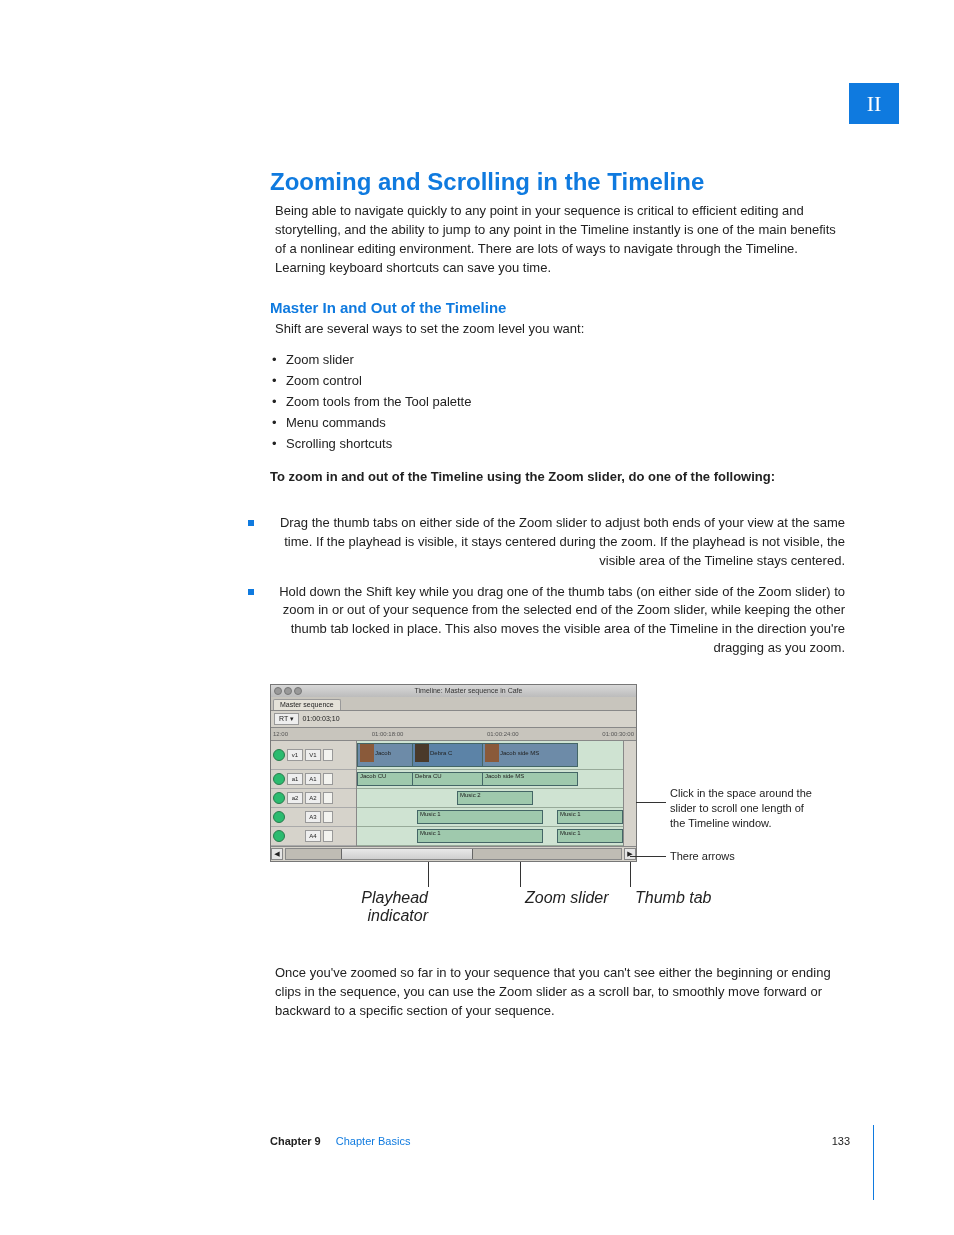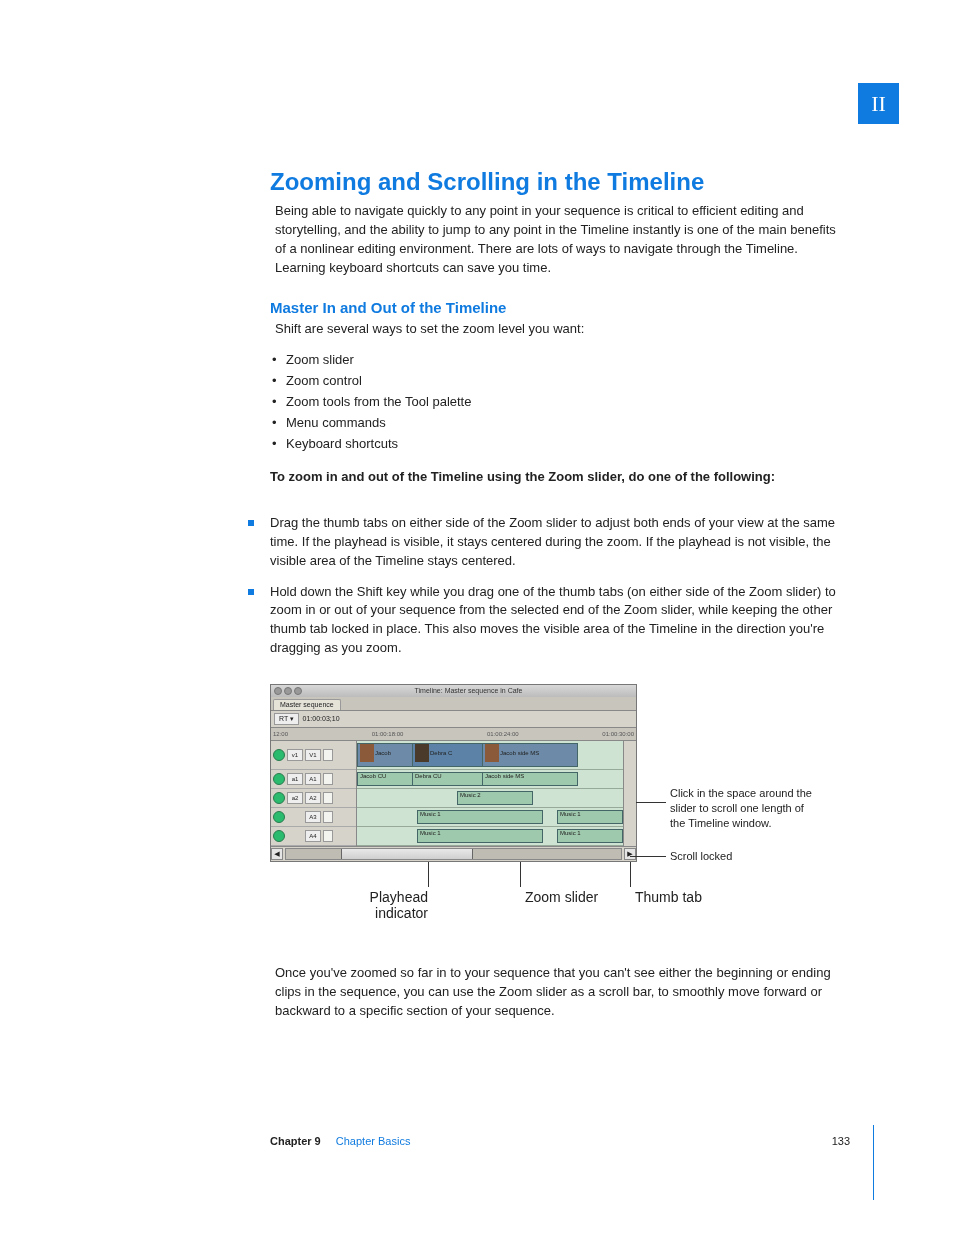--- a/index.html
+++ b/index.html
@@ -13,21 +13,21 @@
   }
   .page {
     position: relative;
     width: 954px;
     height: 1235px;
   }
   .section-tab {
     position: absolute;
     top: 83px;
     right: 55px;
-    width: 41px;
+    width: 50px;
     height: 41px;
     background: #0f7adf;
     color: #fff;
     font-size: 22px;
     text-align: center;
     line-height: 41px;
     font-family: Georgia, serif;
   }
   .content {
     position: absolute;
@@ -68,20 +68,21 @@
     color: #222;
   }
   .bold-line {
     font-weight: 600;
     margin: 10px 0 21px 0;
   }
   ul.steps {
     list-style: none;
     padding: 0;
     margin: 0 0 14px -25px;
+    text-align: right;
   }
   ul.steps li {
     padding: 6px 0 6px 25px;
     position: relative;
     line-height: 1.45;
   }
   ul.steps li::before {
     content: "";
     position: absolute;
     left: 3px;
@@ -165,21 +166,21 @@
     border-left:1px solid #666;border-right:1px solid #666;
   }
   .arrow-btn { width:10px;height:10px;border:1px solid #888;background:#e5e5e5;
     line-height:10px;text-align:center;font-size:7px; }
 
   
   .callout-line {
     position:absolute;background:#333;
   }
   .callout-text { position:absolute;font-size:11px;line-height:1.35;color:#222;width:150px; }
-  .callout-label { position:absolute;font-size:14px;color:#222; }
+  .callout-label { position:absolute;font-size:16px;color:#222;font-style:italic; }
 
   
   .footer {
     position: absolute;
     left: 270px;
     top: 1135px;
     width: 580px;
     display: flex;
     justify-content: space-between;
     font-size: 11px;
@@ -202,21 +203,21 @@
     <p>Being able to navigate quickly to any point in your sequence is critical to efficient editing and storytelling, and the ability to jump to any point in the Timeline instantly is one of the main benefits of a nonlinear editing environment. There are lots of ways to navigate through the Timeline. Learning keyboard shortcuts can save you time.</p>
 
     <h2 class="sub">Master In and Out of the Timeline</h2>
     <p>Shift are several ways to set the zoom level you want:</p>
 
     <ul class="bullets">
       <li>Zoom slider</li>
       <li>Zoom control</li>
       <li>Zoom tools from the Tool palette</li>
       <li>Menu commands</li>
-      <li>Keyboard shortcuts</li>
+      <li>Scrolling shortcuts</li>
     </ul>
 
     <p class="bold-line">To zoom in and out of the Timeline using the Zoom slider, do one of the following:</p>
 
     <ul class="steps">
       <li>Drag the thumb tabs on either side of the Zoom slider to adjust both ends of your view at the same time. If the playhead is visible, it stays centered during the zoom. If the playhead is not visible, the visible area of the Timeline stays centered.</li>
       <li>Hold down the Shift key while you drag one of the thumb tabs (on either side of the Zoom slider) to zoom in or out of your sequence from the selected end of the Zoom slider, while keeping the other thumb tab locked in place. This also moves the visible area of the Timeline in the direction you're dragging as you zoom.</li>
     </ul>
 
     <div class="figure-wrap">
@@ -312,21 +313,21 @@
             <div class="zoom-thumb" style="left:55px;width:130px"></div>
           </div>
           <span class="arrow-btn">▶</span>
         </div>
       </div>
 
       <div class="callout-line" style="left:366px;top:118px;width:30px;height:1px"></div>
       <div class="callout-text" style="left:400px;top:102px">Click in the space around the slider to scroll one length of the Timeline window.</div>
 
       <div class="callout-line" style="left:360px;top:172px;width:36px;height:1px"></div>
-      <div class="callout-text" style="left:400px;top:165px">Scroll locked</div>
+      <div class="callout-text" style="left:400px;top:165px">There arrows</div>
 
       <div class="callout-line" style="left:158px;top:178px;width:1px;height:25px"></div>
       <div class="callout-label" style="left:58px;top:205px;text-align:right;width:100px">Playhead indicator</div>
 
       <div class="callout-line" style="left:250px;top:178px;width:1px;height:25px"></div>
       <div class="callout-label" style="left:255px;top:205px">Zoom slider</div>
 
       <div class="callout-line" style="left:360px;top:178px;width:1px;height:25px"></div>
       <div class="callout-label" style="left:365px;top:205px">Thumb tab</div>
     </div>

